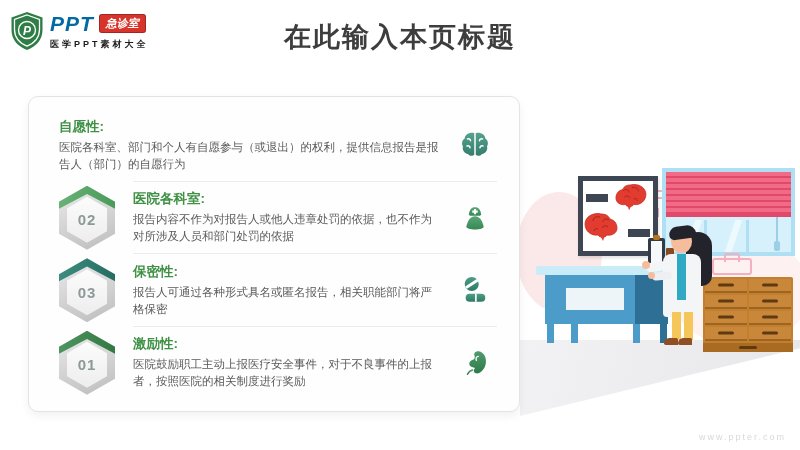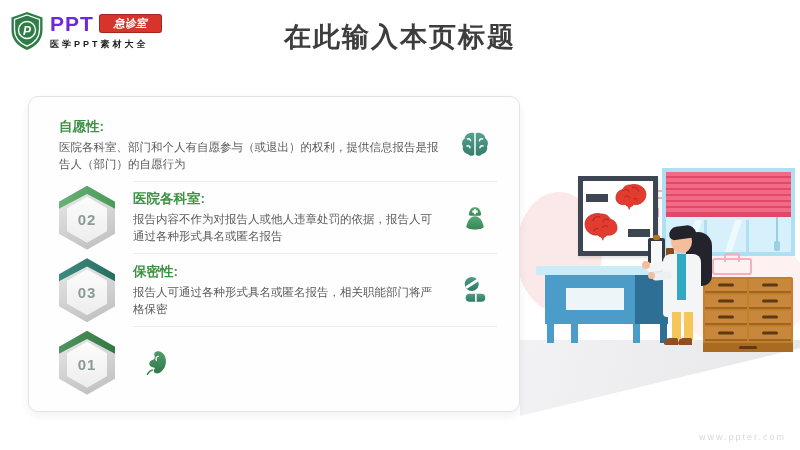--- a/index.html
+++ b/index.html
@@ -7,22 +7,22 @@
   body {
     position:relative; background:#ffffff; overflow:hidden;
     font-family:"Liberation Sans","DejaVu Sans",sans-serif;
   }
   .slide { position:absolute; inset:0; }
 
   
   .logo { position:absolute; left:10px; top:11px; display:flex; gap:6px; align-items:center; z-index:5; }
   .logo-col { display:flex; flex-direction:column; }
   .brand-row { display:flex; align-items:center; gap:5px; }
-  .brand { font-size:21px; font-weight:bold; color:#6d28d9; letter-spacing:1px; }
-  .badge { font-size:11px; font-weight:bold; font-style:italic; color:#fff; padding:2px 15px;
+  .brand { font-size:21px; font-weight:bold; font-style:italic; color:#0369a1; letter-spacing:1px; }
+  .badge { font-size:11px; font-weight:bold; font-style:italic; color:#fff; padding:2px 7px;
            border-radius:3px; background:var(--badge-red,#D7352B); box-shadow:inset 0 0 0 1px rgba(0,0,0,.25); }
   .logo-sub { font-size:9px; font-weight:bold; color:#1d1d1d; letter-spacing:3px; margin-top:2px; }
 
   
   .page-title { position:absolute; top:19px; left:0; width:100%; text-align:center;
     font-size:27px; font-weight:800; letter-spacing:2px; color:var(--title-text,#3D3D3D); }
 
   
   .card { position:absolute; left:28px; top:96px; width:492px; height:316px;
     background:#fffefe; border:1px solid var(--card-border,#E4E4E4); border-radius:10px;
@@ -185,21 +185,21 @@
   <div class="row">
     <div class="hex">
       <div class="hex-base"></div>
       <div class="hex-roof" style="background: linear-gradient(95deg, rgb(105, 178, 119), rgb(71, 153, 87));"></div>
       <div class="hex-inner">
         <span class="hex-num">02</span>
       </div>
     </div>
     <div class="item-text">
       <div class="item-title">医院各科室:</div>
-      <div class="item-body">报告内容不作为对报告人或他人违章处罚的依据，报告人可通过各种形式具名或匿名报告</div>
+      <div class="item-body">报告内容不作为对报告人或他人违章处罚的依据，也不作为对所涉及人员和部门处罚的依据</div>
     </div>
     <div class="item-icon">
             <svg viewBox="0 0 32 32" width="30" height="30">
               <defs>
                 <linearGradient id="gn" x1="0" y1="0" x2="0" y2="1">
                   <stop offset="0" stop-color="#58A977"></stop>
                   <stop offset="1" stop-color="#388754"></stop>
                 </linearGradient>
               </defs>
               <path fill="url(#gn)" d="M9.5 12C10 6.5 13 4.5 16 4.5s6 2 6.5 7.5l-1 1.5h-11z"></path>
@@ -243,20 +243,24 @@
   </div>
 
   <div class="row">
     <div class="hex">
       <div class="hex-base"></div>
       <div class="hex-roof" style="background: linear-gradient(95deg, rgb(79, 149, 96), rgb(49, 118, 63));"></div>
       <div class="hex-inner">
         <span class="hex-num">01</span>
       </div>
     </div>
+    <div class="item-text">
+      <div class="item-title">激励性:</div>
+      <div class="item-body">医院鼓励职工主动上报医疗安全事件，对于不良事件的上报者，按照医院的相关制度进行奖励</div>
+    </div>
     <div class="item-icon">
             <svg viewBox="0 0 32 32" width="30" height="30">
               <defs>
                 <linearGradient id="gk" x1="0" y1="0" x2="0" y2="1">
                   <stop offset="0" stop-color="#4F9B6C"></stop>
                   <stop offset="1" stop-color="#2F7A49"></stop>
                 </linearGradient>
               </defs>
               <path fill="url(#gk)" d="M20 3.5c5.5 1 8.5 7 7.5 13-1 6.5-6.5 11.5-10.5 10.5-2.6-.7-2.8-3.6-1-5.6-1.8-1.6-4.8-.8-5.8-3.4-.9-2.6 1-4.8 3.7-5.6 1.9-.6 2.3-2.4 1.5-4.3-1-2.6 1.6-5.2 4.6-4.6z"></path>
               <path fill="none" stroke="url(#gk)" stroke-width="1.6" stroke-linecap="round" d="M13.5 23.5c-2.5.5-4.5 2.5-5.5 4.5"></path>

